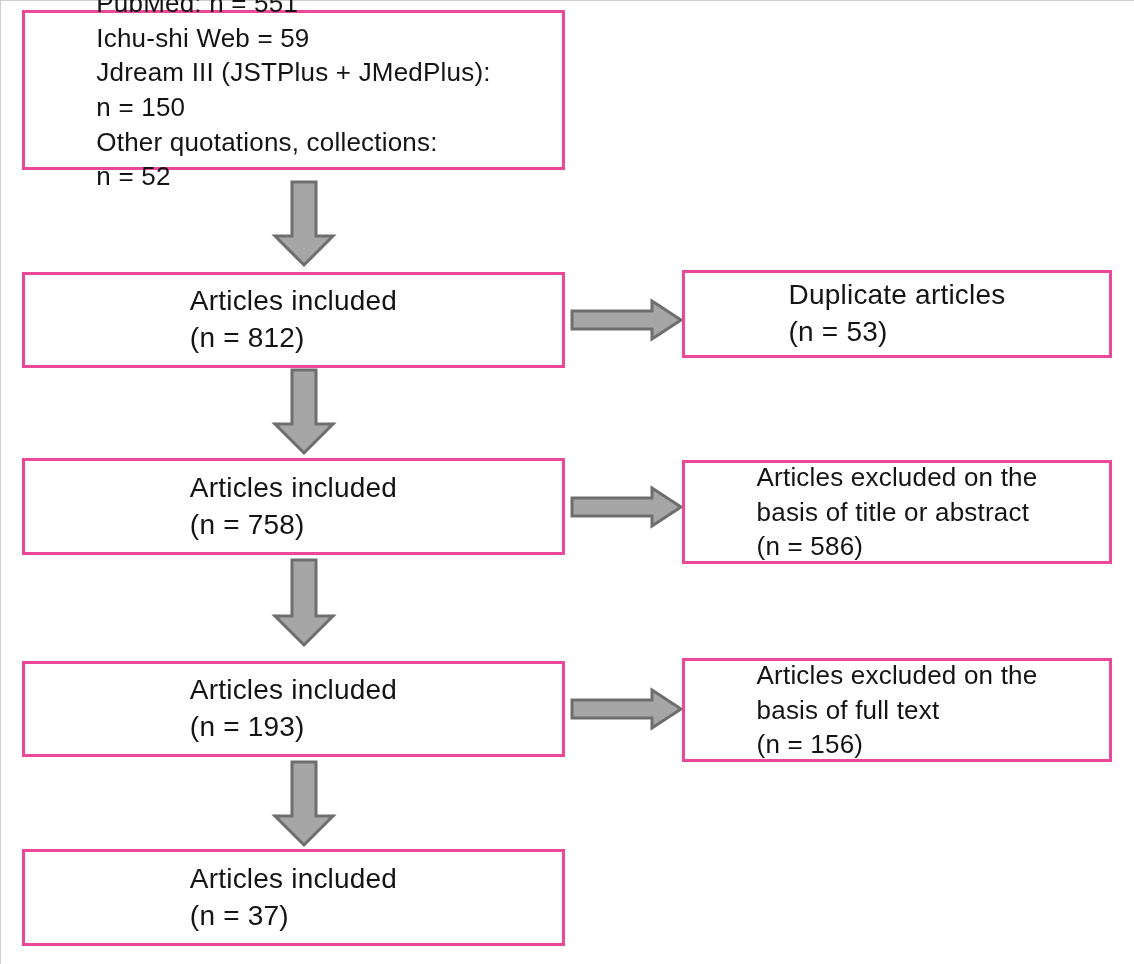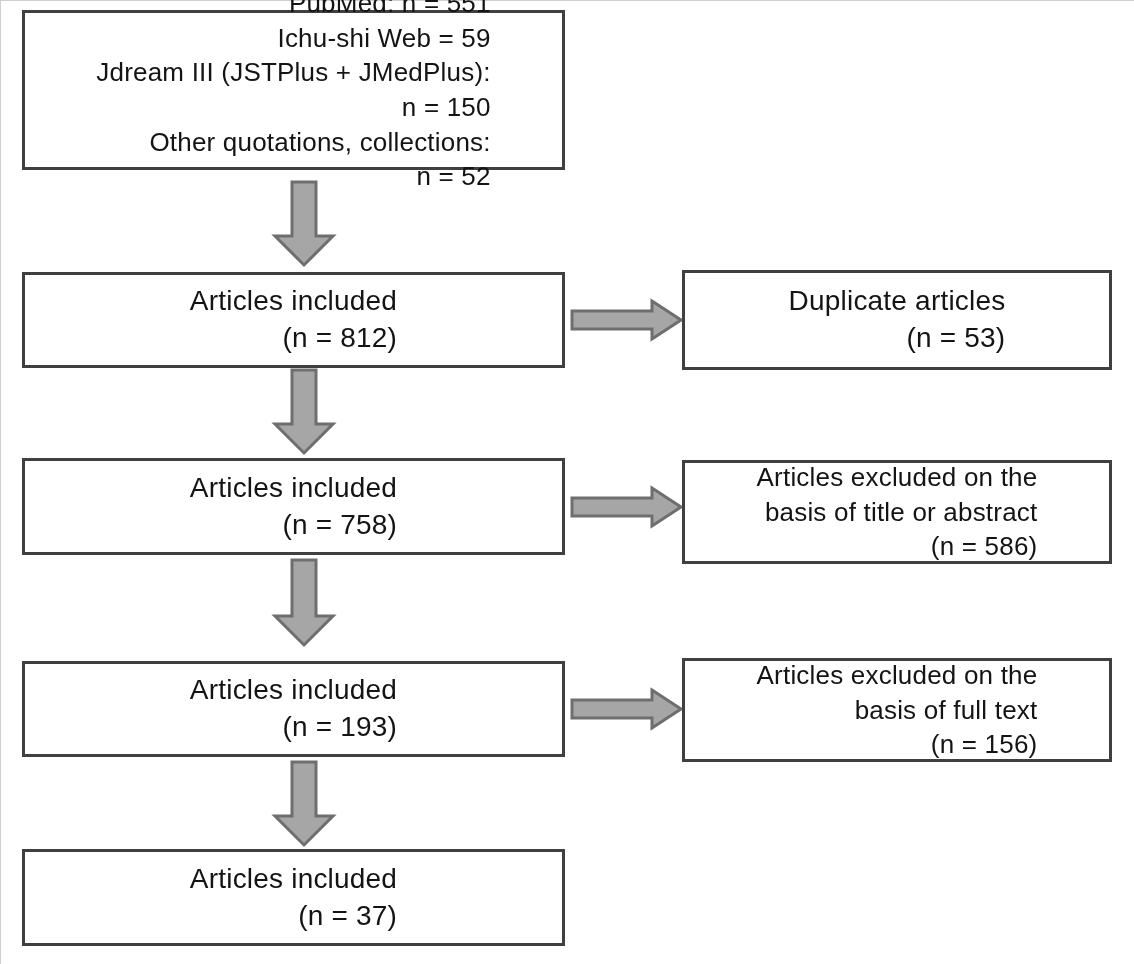--- a/index.html
+++ b/index.html
@@ -27,25 +27,25 @@
   .page-edge-top {
     position: absolute;
     left: 0; top: 0;
     width: 1134px; height: 1px;
     background: #cfcfcf;
   }
   .box {
     position: absolute;
     box-sizing: border-box;
     background: #ffffff;
-    border: 3px solid #404040;
+    border: 3px solid #ec4899;
     display: flex;
     align-items: center;
     justify-content: center;
-    text-align: right;
+    text-align: left;
   }
   .box-text {
     color: #141414;
     font-size: 28px;
     line-height: 1.32;
     letter-spacing: 0.2px;
     white-space: pre-line;
     padding: 0 8px;
   }
   .box-text.multi {
@@ -86,21 +86,21 @@
     <div class="box-text">Articles included
 (n = 812)</div>
   </div>
 
   <div class="arrow" style="left:570px; top:298px; width:114px; height:44px;">
     <svg width="114" height="44" viewBox="0 0 114 44">
       <polygon points="2,13 82,13 82,3 111,22 82,41 82,31 2,31" fill="#a6a6a6" stroke="#6e6e6e" stroke-width="3" stroke-linejoin="miter"></polygon>
     </svg>
   </div>
 
-  <div class="box" style="left:682px; top:270px; width:430px; height:100px;">
+  <div class="box" style="left:682px; top:270px; width:430px; height:88px;">
     <div class="box-text">Duplicate articles
 (n = 53)</div>
   </div>
 
   <div class="arrow" style="left:271px; top:368px; width:66px; height:88px;">
     <svg width="66" height="88" viewBox="0 0 66 88">
       <polygon points="21,2 45,2 45,56 62,56 33,85 4,56 21,56" fill="#a6a6a6" stroke="#6e6e6e" stroke-width="3" stroke-linejoin="miter"></polygon>
     </svg>
   </div>
 

